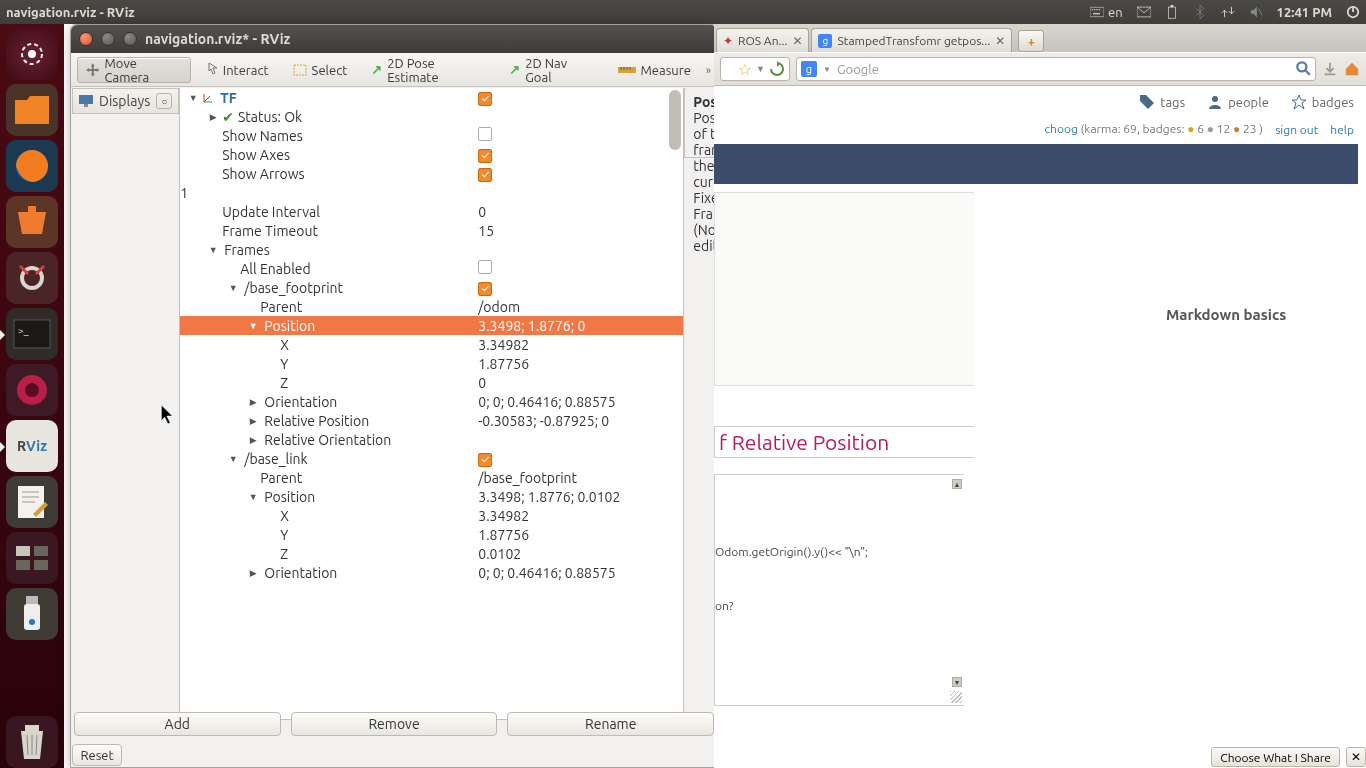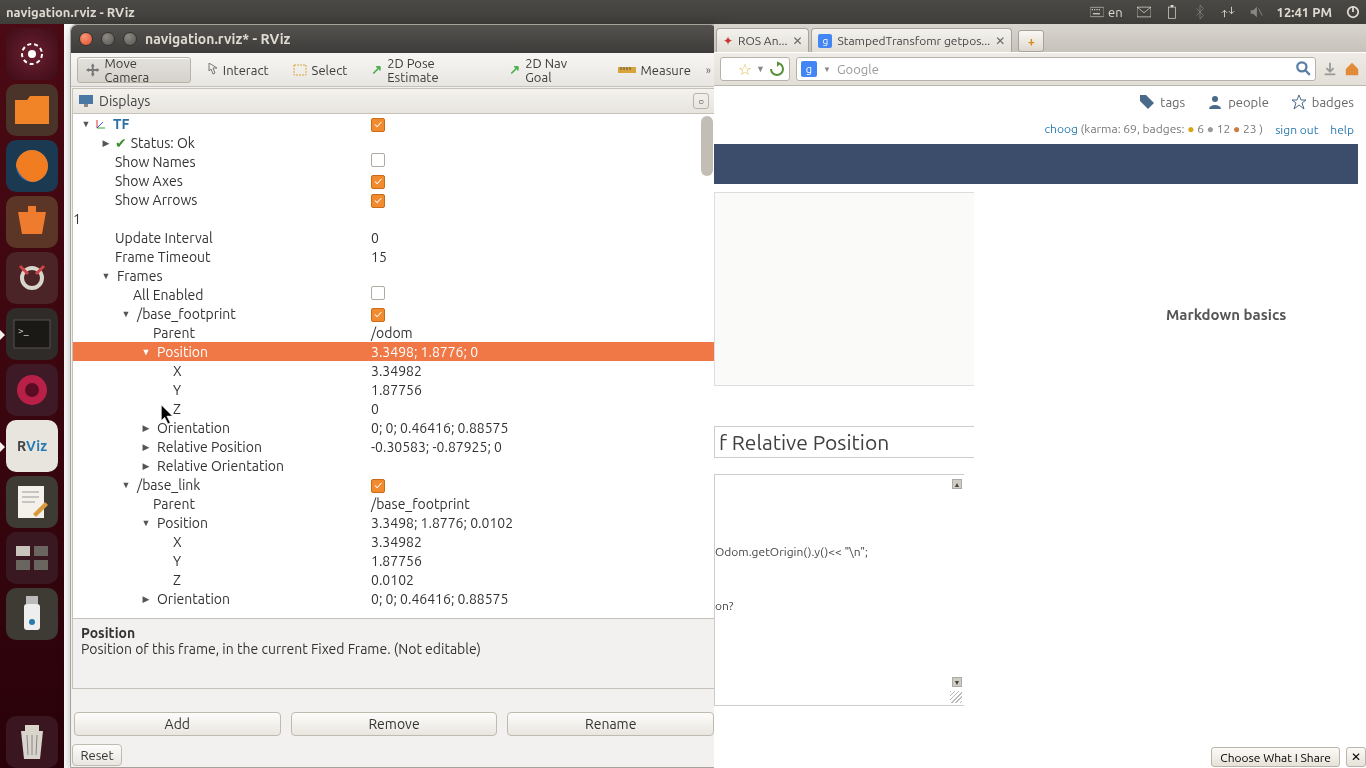--- a/index.html
+++ b/index.html
@@ -28,21 +28,21 @@
 .wbtn.min{background:radial-gradient(circle at 35% 30%,#8d8983,#595651);} 
 .wbtn.max{background:radial-gradient(circle at 35% 30%,#8d8983,#595651);} 
 
 
 .rtoolbar { height:34px; background:linear-gradient(#f7f6f4,#e8e6e2); border-bottom:1px solid #c6c2b9; display:flex; align-items:center; padding:0 6px; gap:6px; font-size:13px; }
 .tbtn { height:26px; padding:0 8px; display:flex; align-items:center; gap:5px; border:1px solid transparent; border-radius:3px; color:#3c3b38; }
 .tbtn.active { background:linear-gradient(#e3e1dc,#d5d2cc); border:1px solid #b6b2a8; box-shadow:inset 0 1px 0 #fff; }
 .tbtn .arrow-g{color:#4caf50;font-weight:bold;}
 
 
-.displays { position:absolute; left:1px; top:63px; right:1px; bottom:47px; display:flex; flex-direction:column; }
+.displays { position:absolute; left:1px; top:63px; right:1px; bottom:47px; display:flex; flex-direction:row; }
 .dhead { height:26px; background:linear-gradient(#f4f2ee,#e7e4de); border:1px solid #c6c2b9; display:flex; align-items:center; padding:0 6px; gap:6px; font-size:14px; color:#444; }
 .dhead .x{ margin-left:auto; width:16px;height:16px;border:1px solid #b7b3aa;border-radius:3px;display:flex;align-items:center;justify-content:center;font-size:10px;}
 .tree { flex:0 0 505px; background:#fff; border:1px solid #c6c2b9; border-top:none; overflow:hidden; font-size:14px; color:#333; position:relative; }
 .tree .row { height:19px; display:flex; align-items:center; }
 .tree .row.sel { background:#f07746; color:#fff; }
 .tree .k { width:298px; display:flex; align-items:center; }
 .tree .v { flex:1; }
 .tri { width:10px; text-align:center; font-size:9px; color:#555; }
 .tree .row.sel .tri{color:#fff;}
 .cb { width:14px; height:14px; border:1px solid #b0aca3; border-radius:2px; display:inline-flex; align-items:center; justify-content:center; }
@@ -73,21 +73,21 @@
 
 .page { flex:1; overflow:hidden; font-size:13px; color:#333; position:relative; }
 .page .topnav{ position:absolute; right:12px; top:8px; display:flex; gap:22px; align-items:center; }
 .topnav a{color:#666;text-decoration:none;display:flex;align-items:center;gap:5px;}
 .karma{ position:absolute; right:12px; top:36px; font-size:12px; color:#777; display:flex; gap:12px; align-items:center;}
 .karma .u{color:#2a7ab0;}
 .karma .g{color:#d4a515;} .karma .s{color:#999;} .karma .b{color:#c87f3d;}
 .bluebar{position:absolute;left:0;top:58px;right:8px;height:40px;background:#3b4d6b;}
 
 .qbox{position:absolute;left:0;top:106px;width:260px;height:194px;background:#fafaf8;border:1px solid #ddd;border-right:none;}
-.qtitle{position:absolute;left:0;top:340px;width:260px;height:32px;border:1px solid #ccc;border-right:none;display:flex;align-items:center;font-size:21px;color:#404040;padding-left:4px;}
+.qtitle{position:absolute;left:0;top:340px;width:260px;height:32px;border:1px solid #ccc;border-right:none;display:flex;align-items:center;font-size:21px;color:#be185d;padding-left:4px;}
 .qedit{position:absolute;left:0;top:388px;width:250px;height:232px;border:1px solid #ccc;border-right:none;background:#fff;font-family:monospace;font-size:12px;color:#444;padding:6px;}
 .qedit .resize{position:absolute;right:2px;bottom:2px;width:12px;height:12px;background:repeating-linear-gradient(135deg,#bbb 0 1px,transparent 1px 3px);}
 .qedit-scroll{position:absolute;right:2px;top:4px;width:10px;bottom:18px;}
 .qedit-scroll .bt{width:10px;height:10px;background:#d0ccc2;border:1px solid #aaa;font-size:7px;display:flex;align-items:center;justify-content:center;}
 
 .sidebar{position:absolute;right:20px;top:220px;width:180px;font-size:13px;color:#555;}
 .sidebar h3{font-size:15px;font-weight:bold;color:#555;margin-bottom:14px;}
 .sidebar ul{list-style:disc;padding-left:16px;}
 .sidebar li{margin-bottom:12px;line-height:1.4;}
 .sidebar b{color:#333;}

